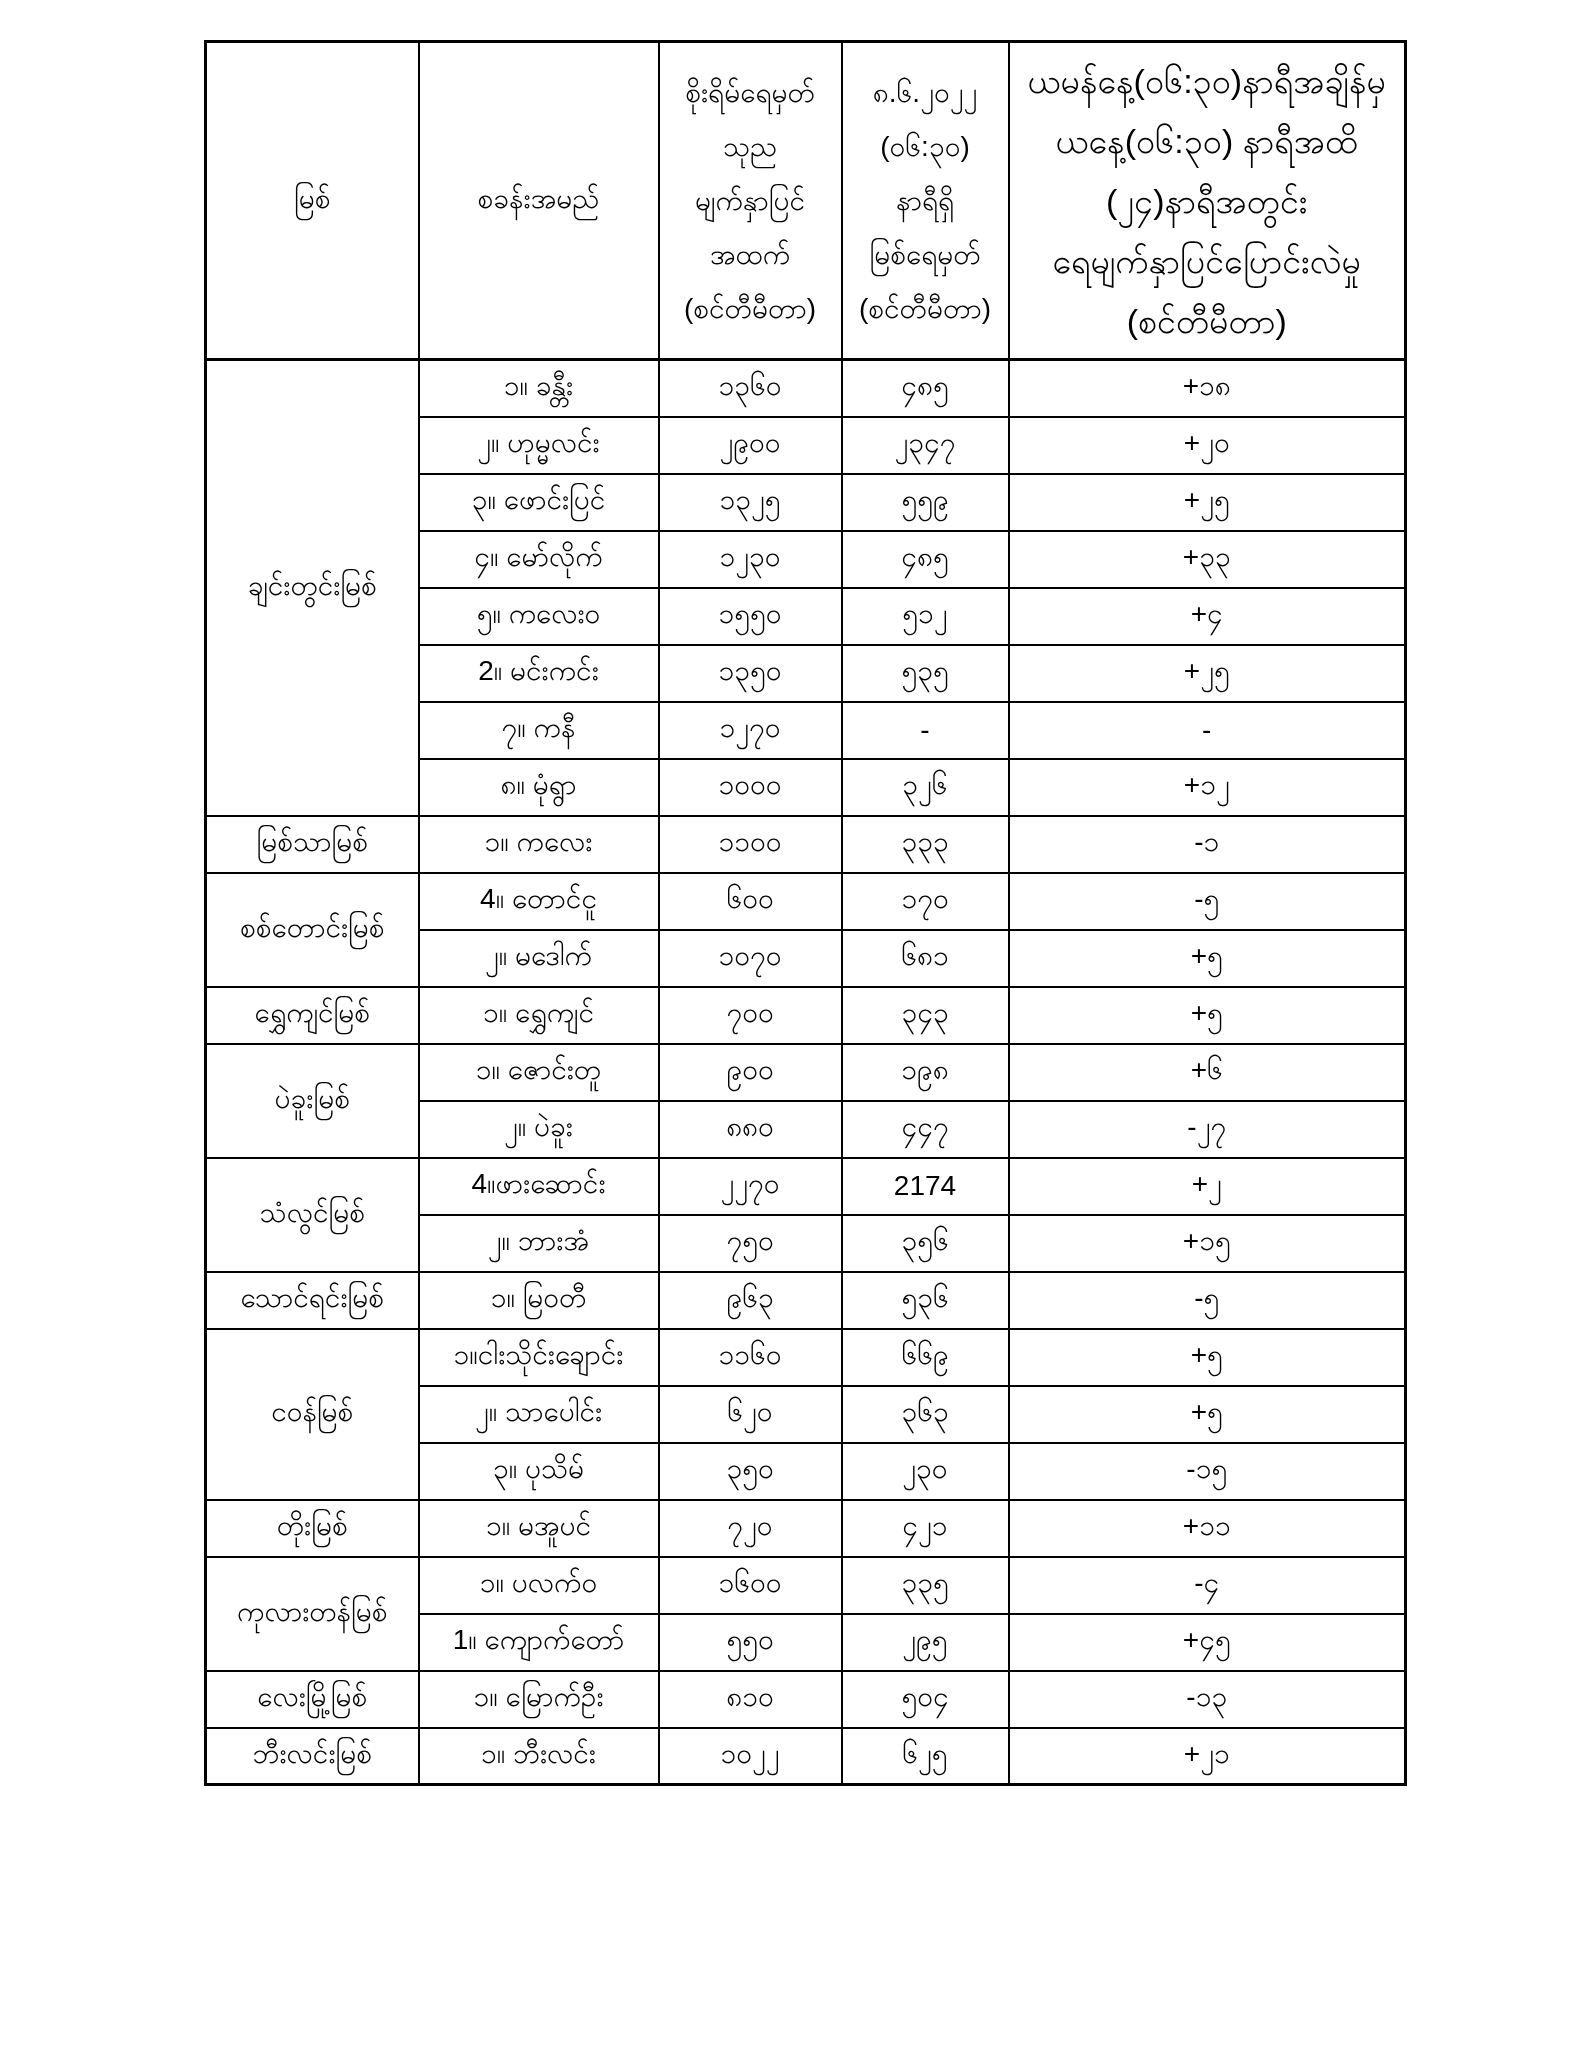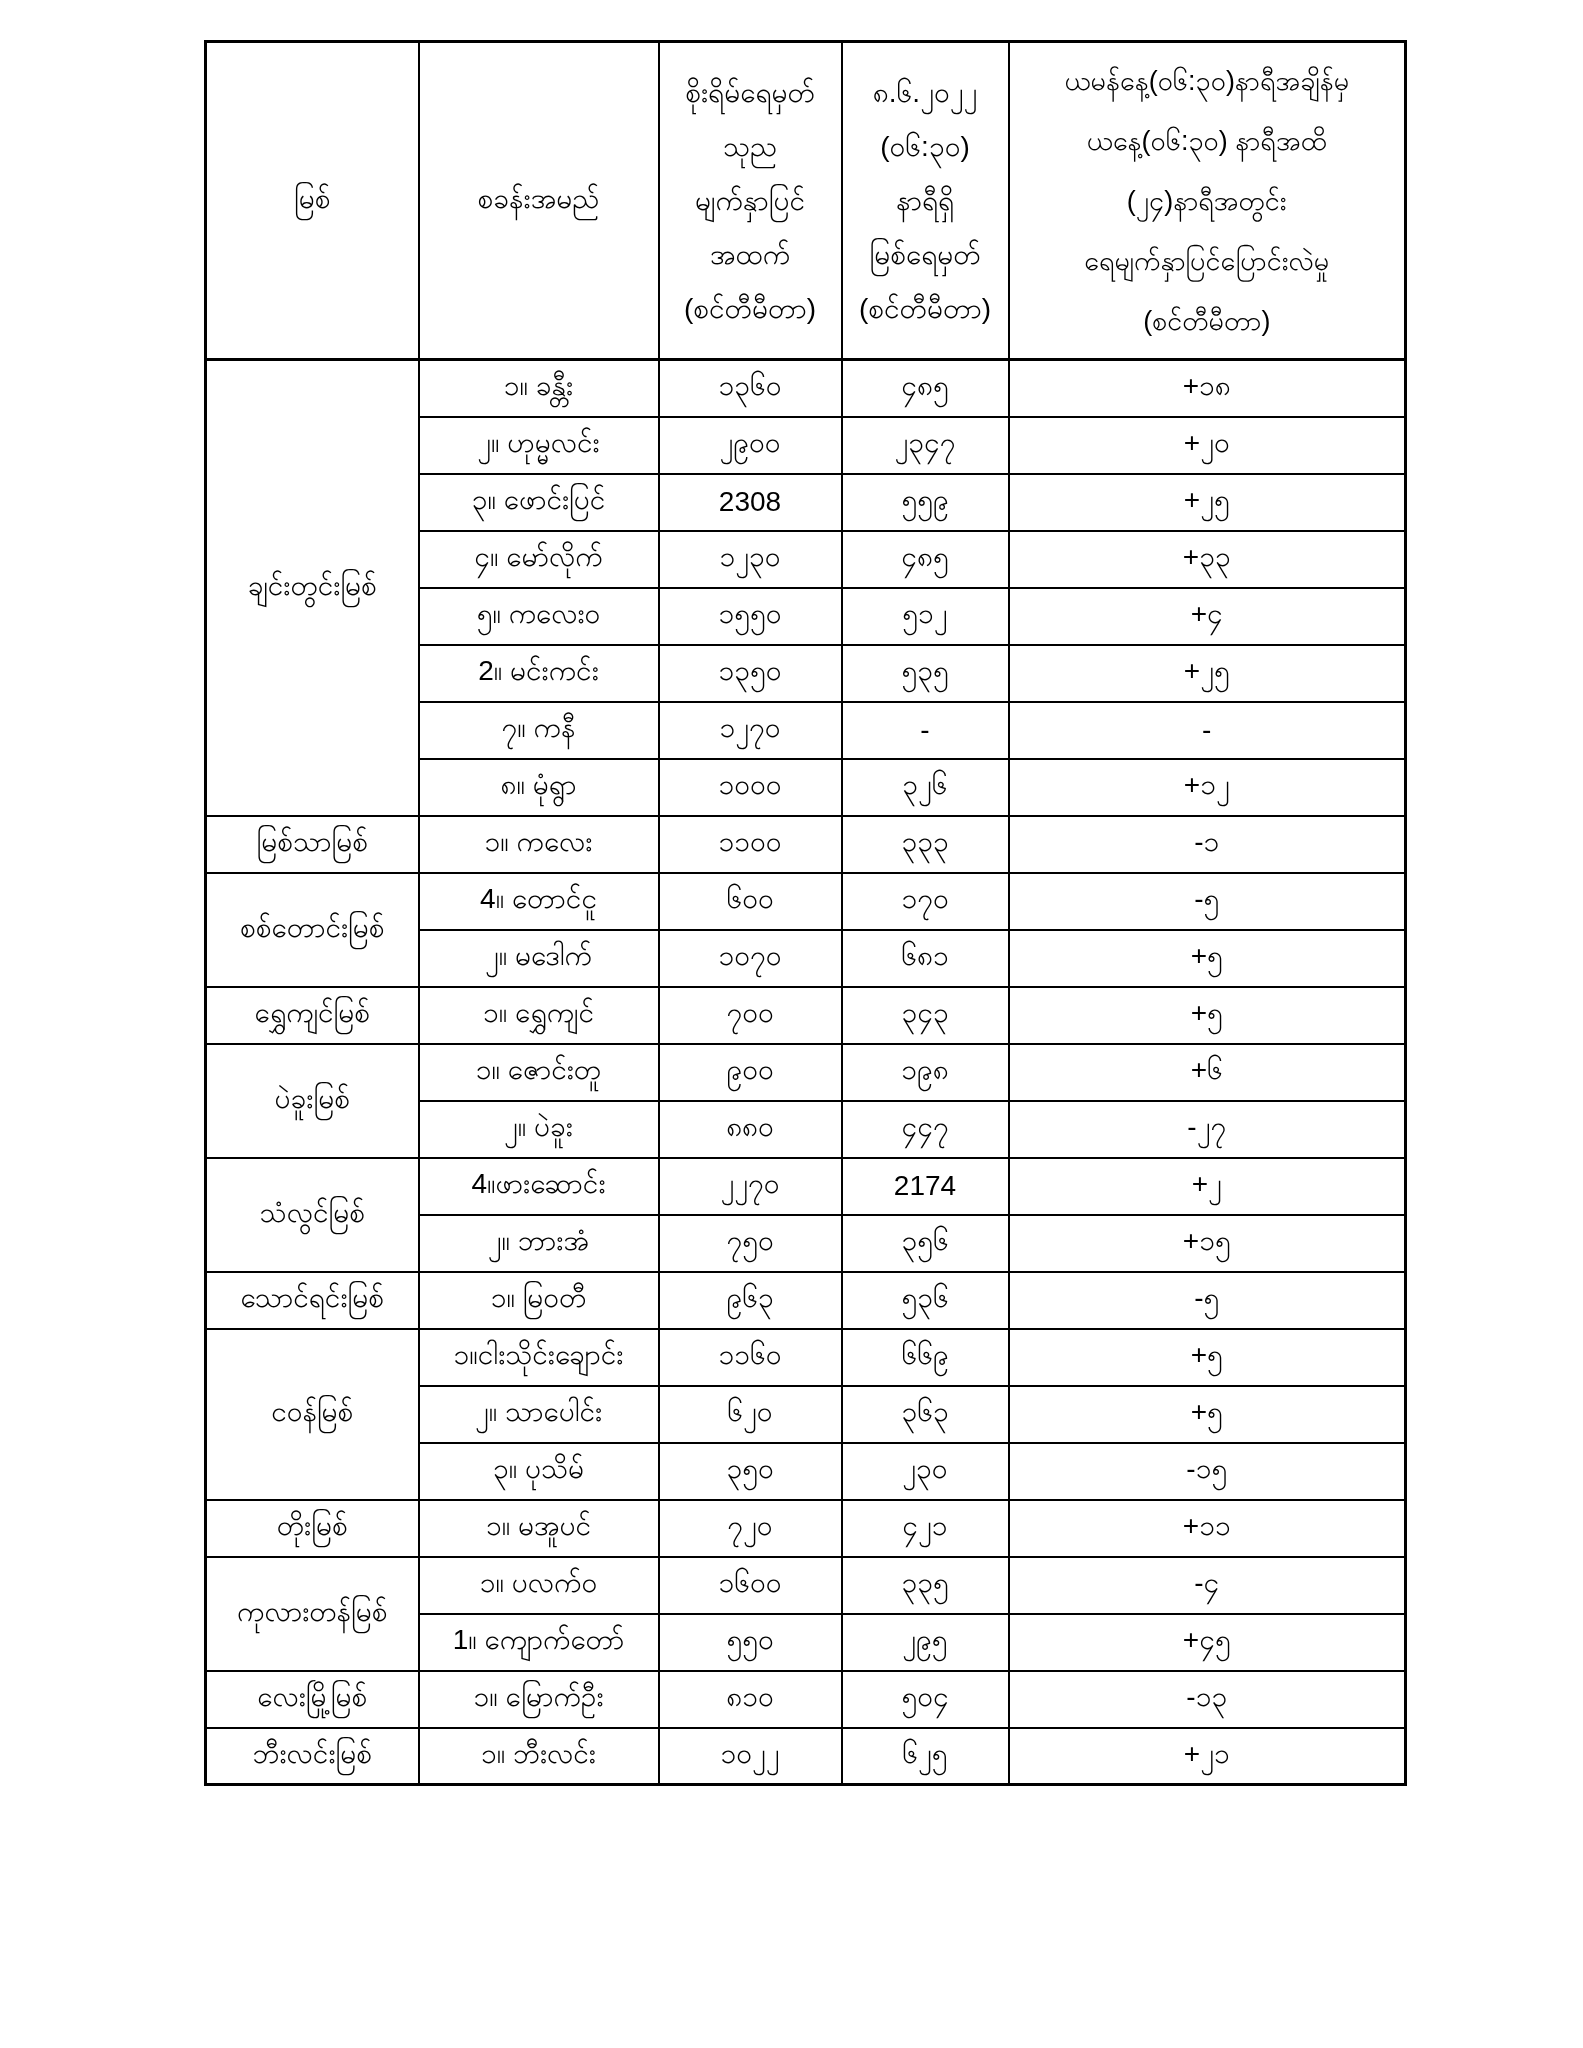--- a/index.html
+++ b/index.html
@@ -34,21 +34,21 @@
     overflow: hidden;
   }
   tr.header-row { height: 318px; }
   tr.header-row th { border-bottom: 3px solid #000; margin-left: 12px; }
   tr.body-row { height: 57px; }
   td.station-cell {
     text-align: left;
     padding-left: 12px;
   }
   .hdr-line { line-height: 54px; }
-  .hdr-line-wide { line-height: 60px; font-size: 27px; }
+  .hdr-line-wide { line-height: 60px; font-size: 34px; }
   td.river-cell { font-size: 28px; }
 </style>
 </head>
 <body>
 
 <div class="page">
   <table class="river-table">
     <colgroup>
       <col style="width:213px">
       <col style="width:240px">
@@ -95,21 +95,21 @@
         <td>+၁၈</td>
       </tr>
       <tr class="body-row">
         <td class="station-cell">၂။ ဟုမ္မလင်း</td>
         <td>၂၉၀၀</td>
         <td>၂၃၄၇</td>
         <td>+၂၀</td>
       </tr>
       <tr class="body-row">
         <td class="station-cell">၃။ ဖောင်းပြင်</td>
-        <td>2308</td>
+        <td>၁၃၂၅</td>
         <td>၅၅၉</td>
         <td>+၂၅</td>
       </tr>
       <tr class="body-row">
         <td class="station-cell">၄။ မော်လိုက်</td>
         <td>၁၂၃၀</td>
         <td>၄၈၅</td>
         <td>+၃၃</td>
       </tr>
       <tr class="body-row">

